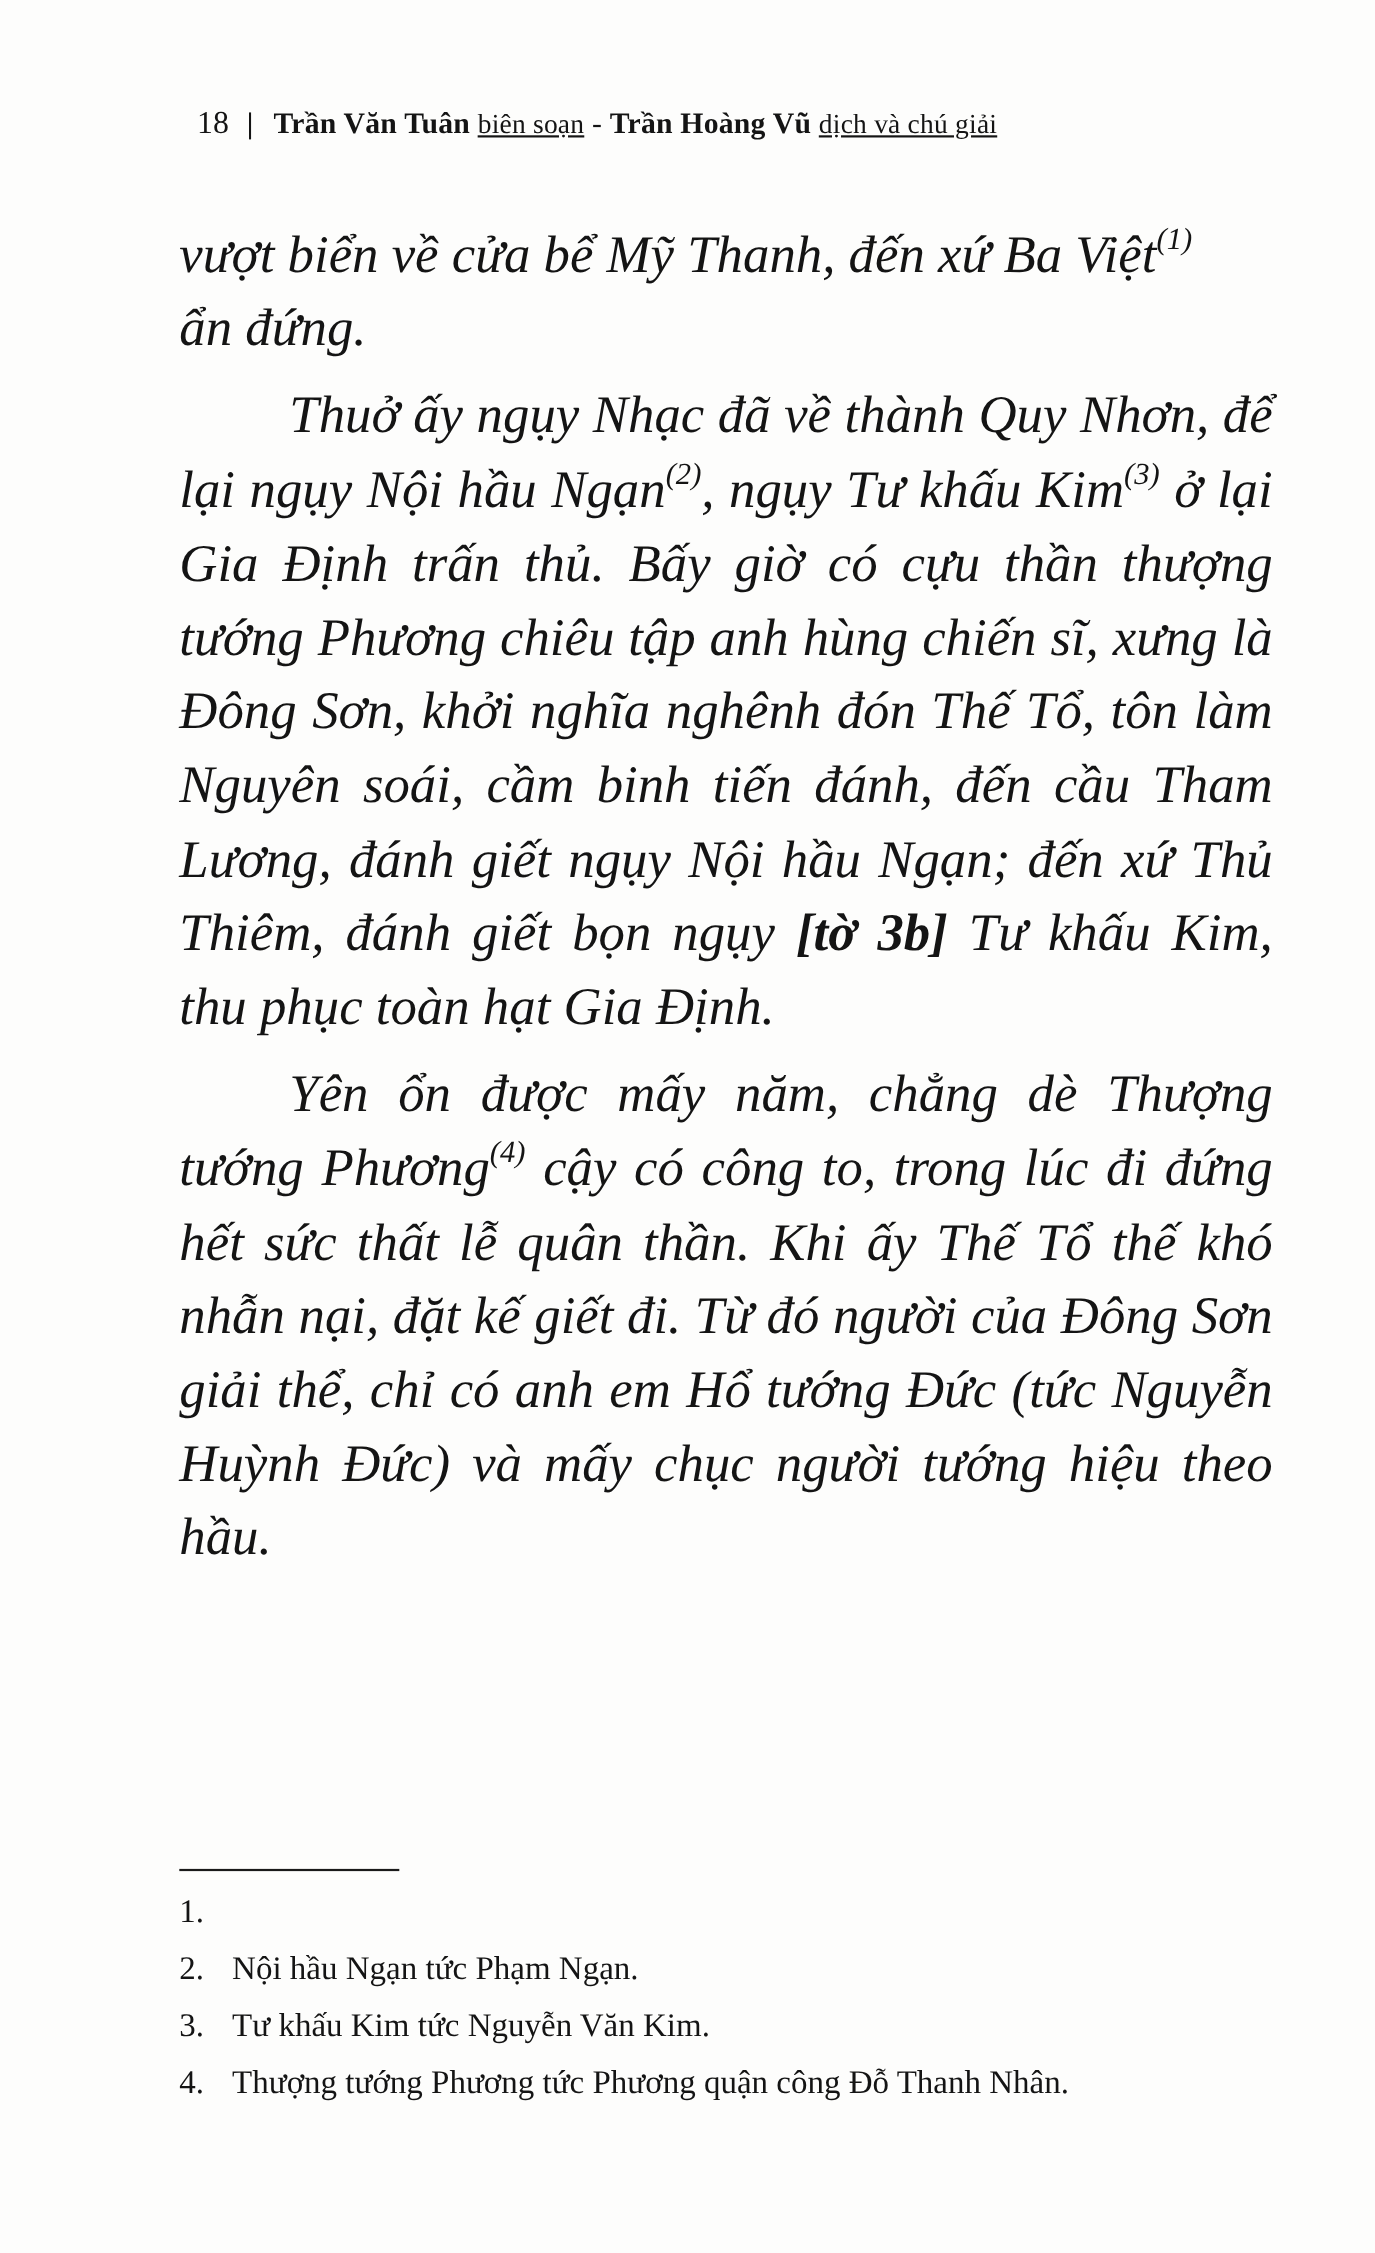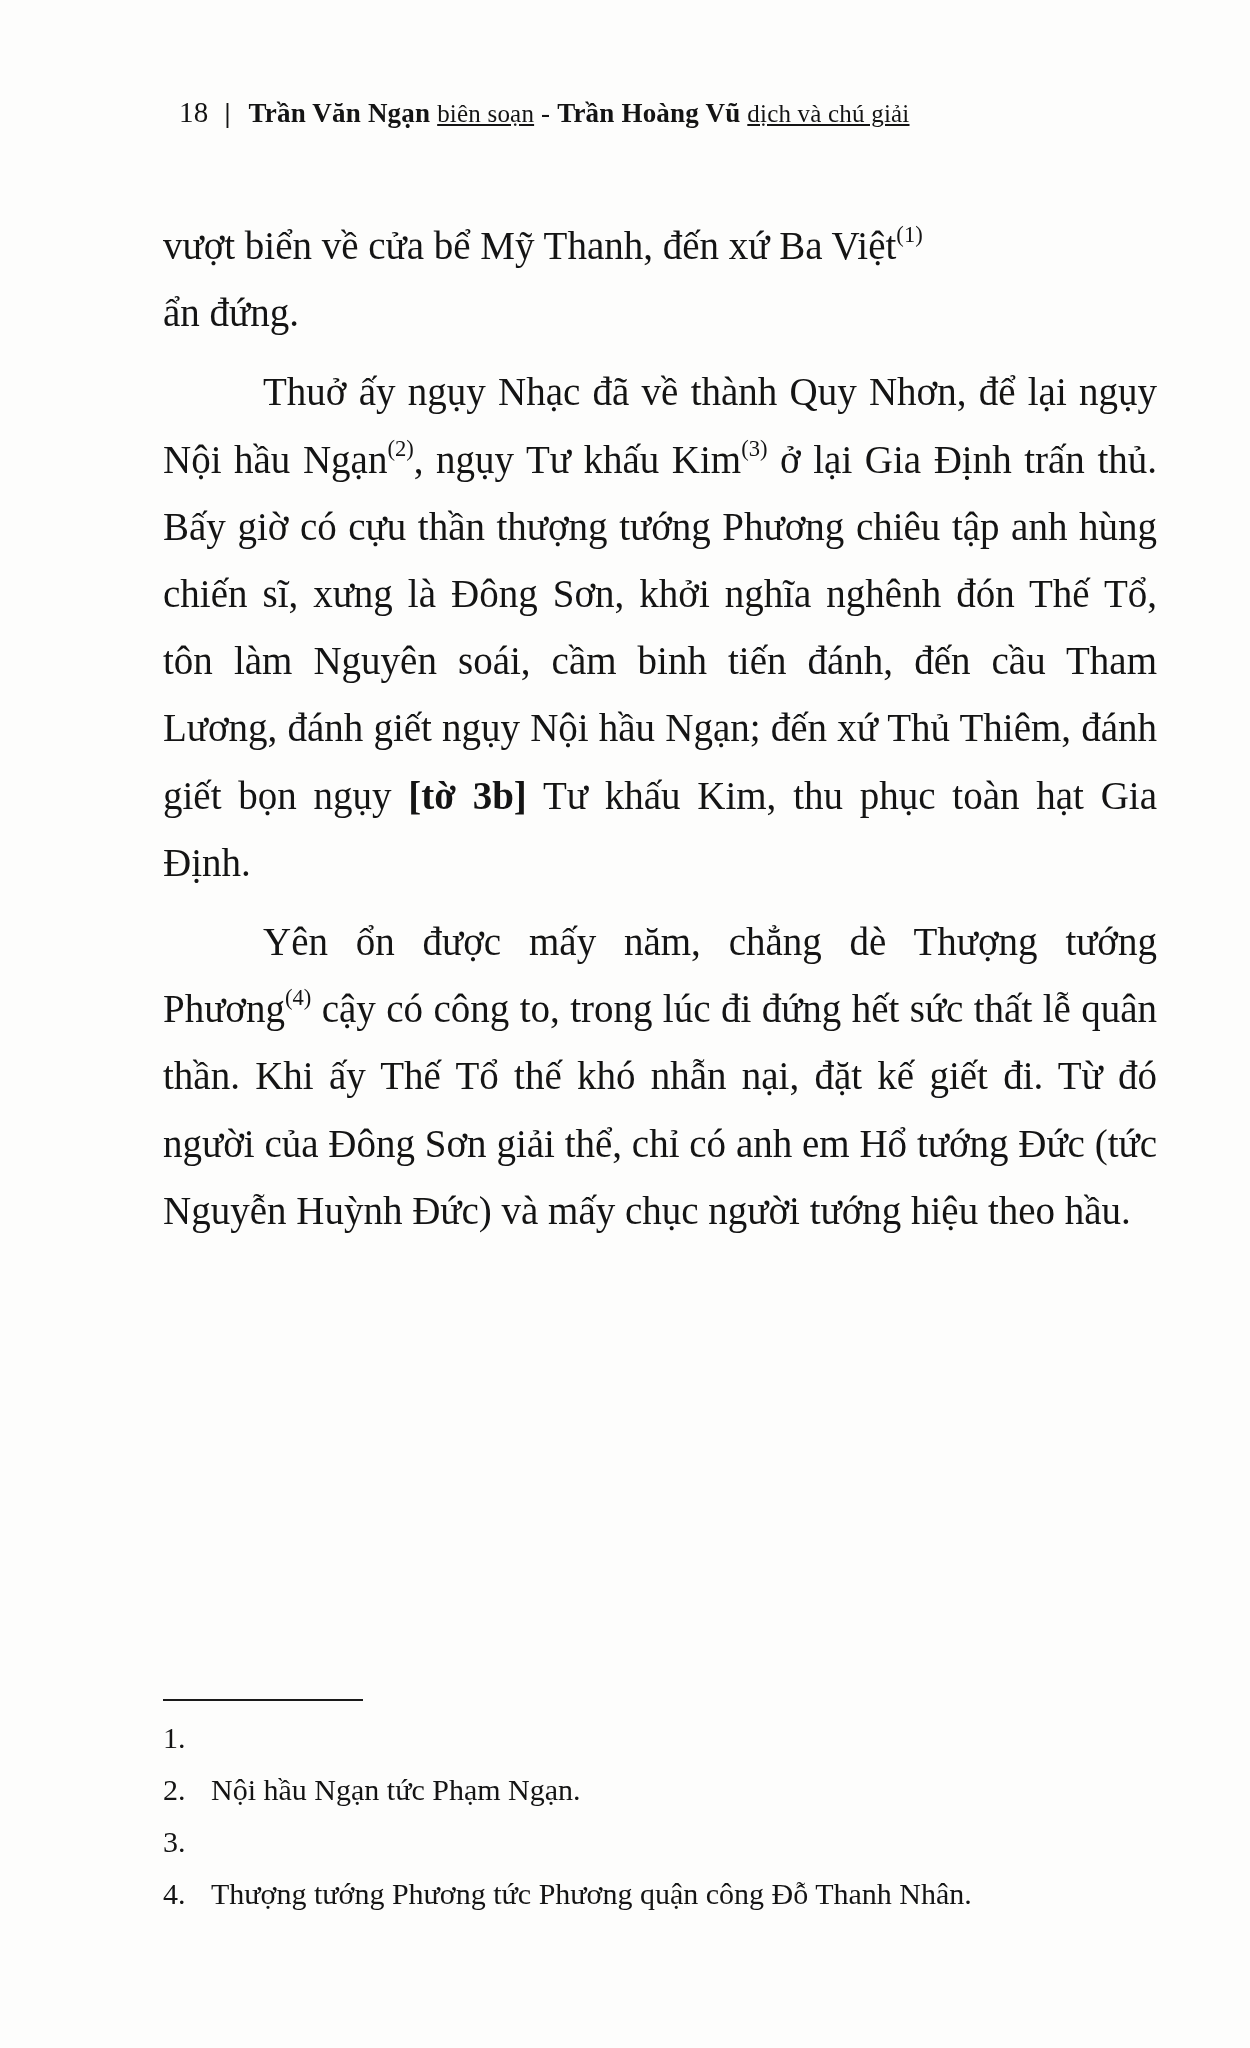--- a/index.html
+++ b/index.html
@@ -9,22 +9,22 @@
   }
   .header {
     position:absolute; left:163px; top:96px; width:900px; height:40px;
     font-size:27px; white-space:nowrap; letter-spacing:0.2px;
   }
   .header .pg { font-weight:normal; font-size:29px;margin-left:16px; }
   .header .sep { display:inline-block; margin:0 18px 0 16px; font-weight:bold; }
   .header .bold { font-weight:bold; }
   .header .light { font-size:25px;text-decoration:underline; }
   .body {
-    position:absolute; left:163px; top:212px; width:994px;
-    font-size:39px; line-height:67.2px; text-align:justify;
+    position:absolute; left:163px; top:198px; width:994px;
+    font-size:48px; line-height:67.2px; text-align:justify;font-style:italic;
   }
   .body p { margin:0; }
   .body p + p { margin-top:0; }
   .body p.indent { text-indent:100px; }
   .body p.gap { margin-top:12px; }
   .body .b { font-weight:bold; }
   sup { font-size:0.58em; line-height:0; vertical-align:0.75em; }
   .rule {
     position:absolute; left:163px; top:1699px; width:200px; height:2px; background:#1a1a1a;
   }
@@ -32,21 +32,21 @@
     position:absolute; left:163px; top:1712px; width:1000px;
     font-size:30px; line-height:52px;
   }
   .notes .note { display:flex; white-space:nowrap; }
   .notes .num { width:48px; flex:none; }
 </style>
 </head>
 <body>
 
 <div class="header">
-  <span class="pg">18</span><span class="sep">|</span><span class="bold">Trần Văn Ngạn</span>
+  <span class="pg">18</span><span class="sep">|</span><span class="bold">Trần Văn Tuân</span>
   <span class="light">biên soạn</span>
   <span>-</span>
   <span class="bold">Trần Hoàng Vũ</span>
   <span class="light">dịch và chú giải</span>
 </div>
 
 <div class="body">
   <p><span>vượt biển về cửa bể Mỹ Thanh, đến xứ Ba Việt</span><sup>(1)</sup><br><span> ẩn đứng.</span></p>
 
   <p class="indent gap"><span>Thuở ấy ngụy Nhạc đã về thành Quy Nhơn, để lại ngụy Nội hầu Ngạn</span><sup>(2)</sup><span>, ngụy Tư khấu Kim</span><sup>(3)</sup><span> ở lại Gia Định trấn thủ. Bấy giờ có cựu thần thượng tướng Phương chiêu tập anh hùng chiến sĩ, xưng là Đông Sơn, khởi nghĩa nghênh đón Thế Tổ, tôn làm Nguyên soái, cầm binh tiến đánh, đến cầu Tham Lương, đánh giết ngụy Nội hầu Ngạn; đến xứ Thủ Thiêm, đánh giết bọn ngụy </span><span class="b">[tờ 3b]</span><span> Tư khấu Kim, thu phục toàn hạt Gia Định.</span></p>
@@ -60,18 +60,19 @@
 <div class="notes">
   <div class="note">
       <span class="num">1.</span>
     </div>
   <div class="note">
       <span class="num">2.</span>
       <span>Nội hầu Ngạn tức Phạm Ngạn.</span>
     </div>
   <div class="note">
       <span class="num">3.</span>
+      <span>Tư khấu Kim tức Nguyễn Văn Kim.</span>
     </div>
   <div class="note">
       <span class="num">4.</span>
       <span>Thượng tướng Phương tức Phương quận công Đỗ Thanh Nhân.</span>
     </div>
 </div>
 
 </body></html>

